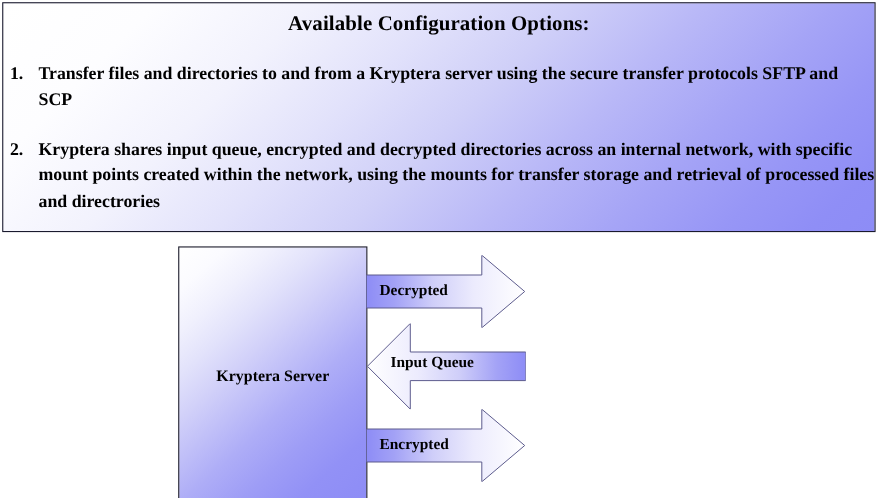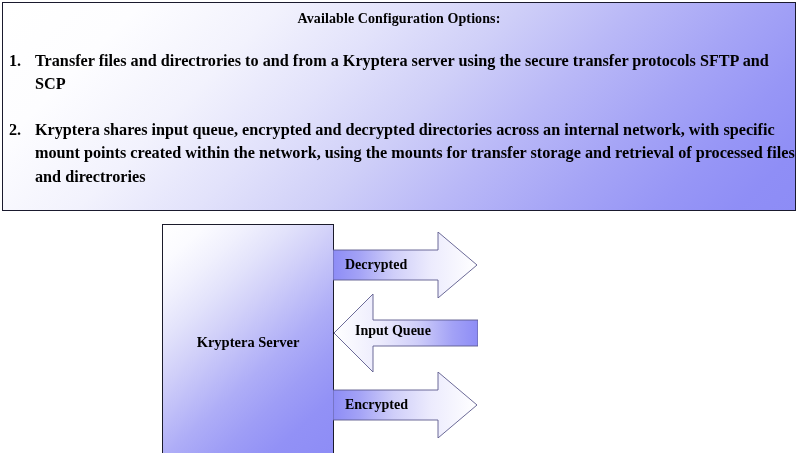--- a/index.html
+++ b/index.html
@@ -41,21 +41,21 @@
         #b9b8f7 64%,
         #a5a4f6 76%,
         #9796f6 86%,
         #8f8ef6 94%,
         #8d8cf6 100%);
     overflow: hidden;
   }
 
   .panel-title {
     text-align: center;
-    font-size: 14px;
+    font-size: 19px;
     font-weight: bold;
     color: #000000;
     letter-spacing: 0.1px;
     margin-top: 8px;
     line-height: 1.2;
   }
 
   .options-list {
     margin: 0;
     padding: 0;
@@ -159,21 +159,21 @@
 <div id="root">
 
   <div class="header-panel">
 
     <div class="panel-title">Available Configuration Options:</div>
 
     <ul class="options-list">
 
       <li class="option-item">
         <span class="num">1.</span>
-        <span class="txt">Transfer files and directrories to and from a Kryptera server using the secure transfer protocols SFTP and SCP</span>
+        <span class="txt">Transfer files and directories to and from a Kryptera server using the secure transfer protocols SFTP and SCP</span>
       </li>
 
       <li class="option-item">
         <span class="num">2.</span>
         <span class="txt">Kryptera shares input queue, encrypted and decrypted directories across an internal network, with specific mount points created within the network, using the mounts for transfer storage and retrieval of processed files and directrories</span>
       </li>
 
     </ul>
   </div>
 

